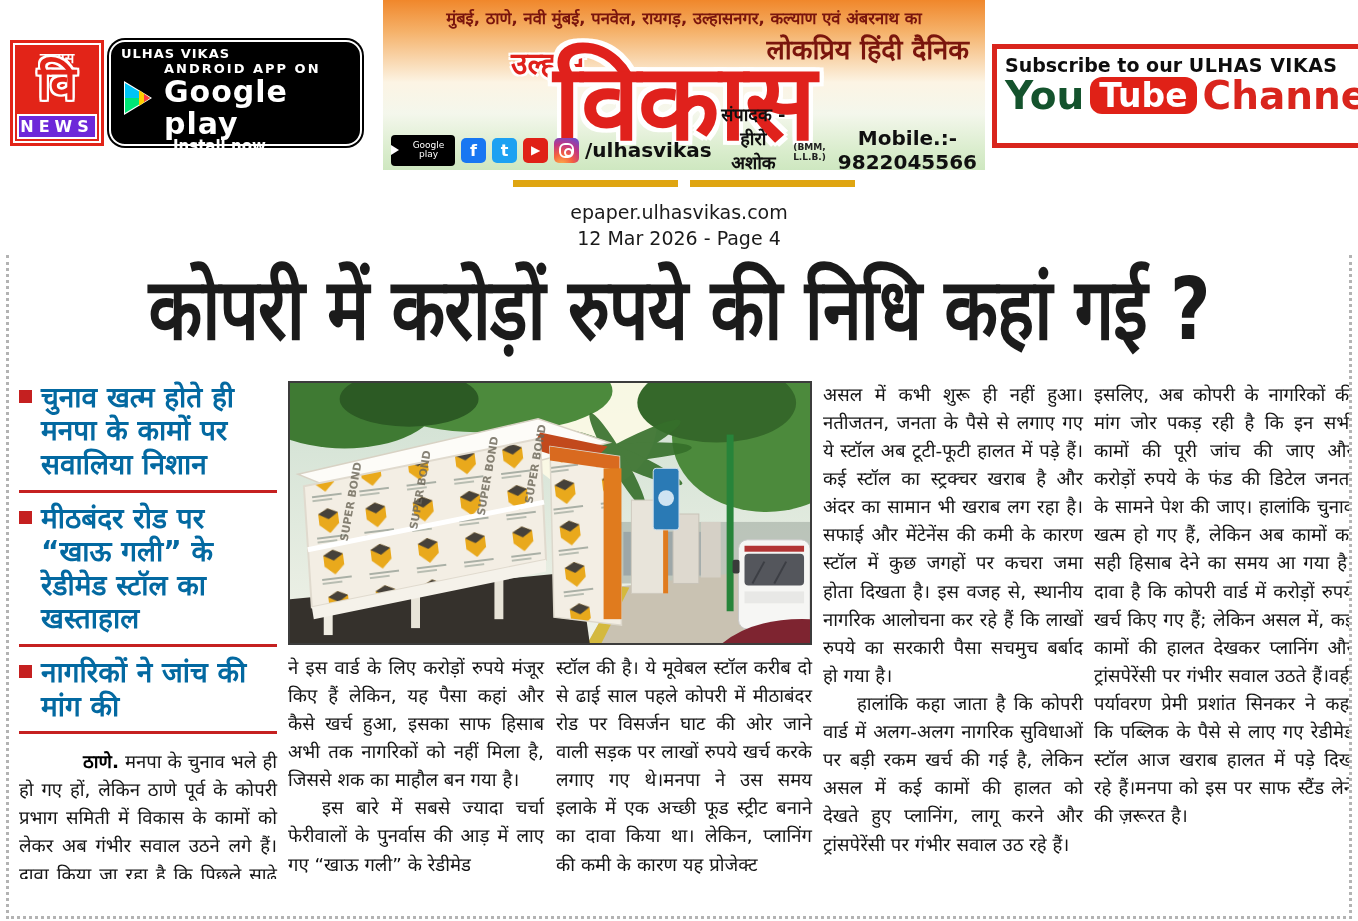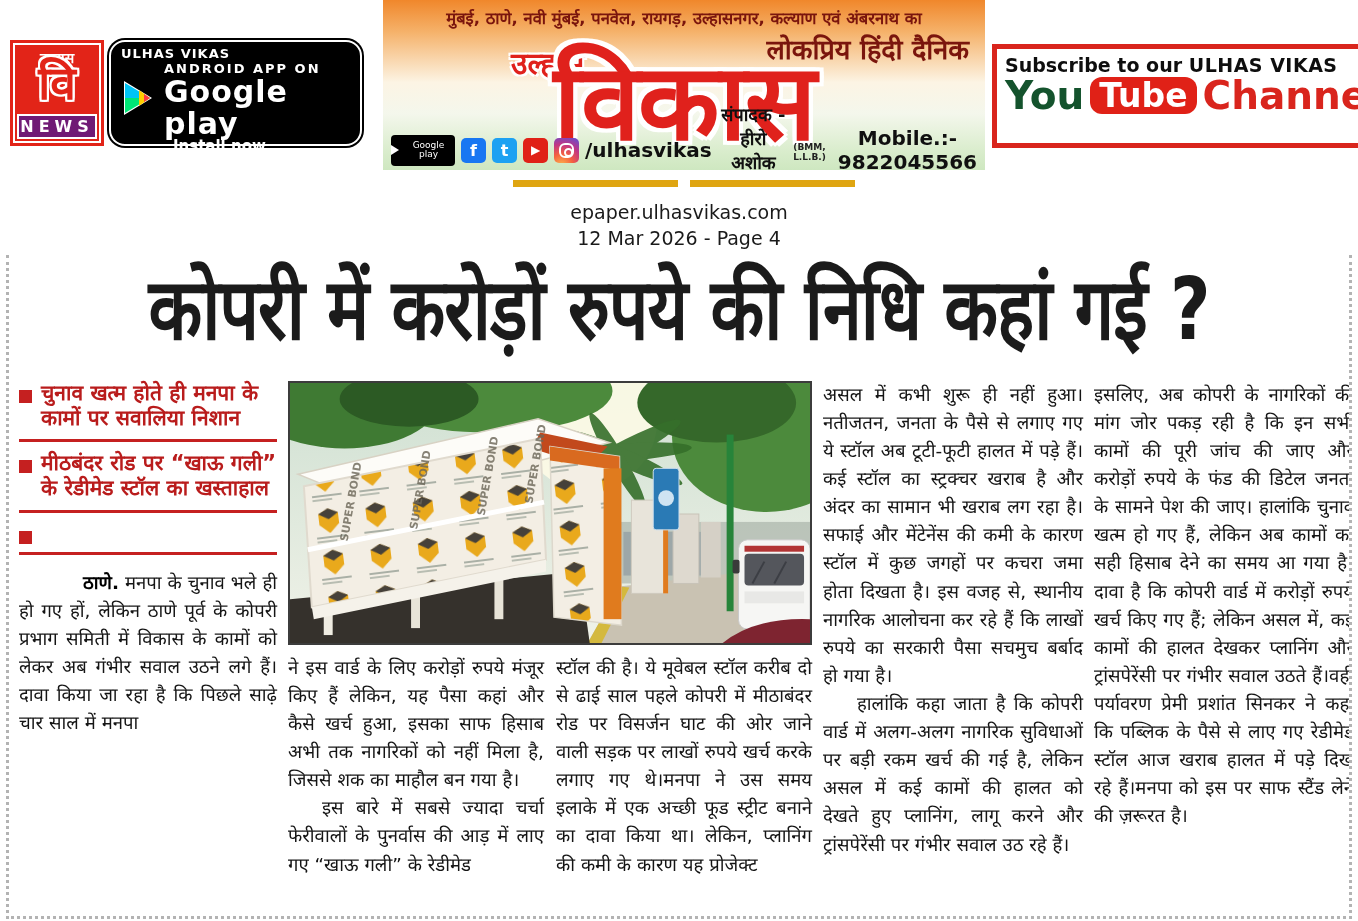--- a/index.html
+++ b/index.html
@@ -9,21 +9,21 @@
   
   .topbar{position:relative;height:198px;background:#fff;}
 
   
   .left-badge{position:absolute;left:10px;top:40px;width:352px;height:106px;display:flex;}
   .nv-logo{width:94px;height:106px;background:#E22418;border:3px solid #E22418;box-shadow:inset 0 0 0 2px #fff;
            position:relative;box-sizing:border-box;text-align:center;}
   .nv-top{color:#fff;font-weight:800;font-size:14px;padding-top:5px;}
   .nv-letter{font-size:46px;font-weight:900;color:#E22418;line-height:0.9;margin-top:-4px;
      text-shadow:-2px -2px 0 #fff,2px -2px 0 #fff,-2px 2px 0 #fff,2px 2px 0 #fff,-2px 0 0 #fff,2px 0 0 #fff,0 -2px 0 #fff,0 2px 0 #fff;}
-  .nv-news{position:absolute;left:4px;right:4px;bottom:4px;background:#701a75;border:2px solid #fff;color:#fff;
+  .nv-news{position:absolute;left:4px;right:4px;bottom:4px;background:#6d28d9;border:2px solid #fff;color:#fff;
            font-weight:800;font-size:16px;letter-spacing:5px;text-align:center;padding:1px 0;}
   .app-badge{flex:1;margin-left:5px;background:#000;border-radius:16px;box-shadow:inset 0 0 0 2px #fff, 0 0 0 2px #000;
              color:#fff;padding:6px 12px 4px;box-sizing:border-box;position:relative;}
   .ab-brand{font-size:13px;font-weight:800;letter-spacing:1px;}
   .ab-row{display:flex;align-items:center;gap:9px;margin-top:0px;}
   .ab-col .ab-line{font-size:13px;font-weight:700;letter-spacing:2px;}
   .ab-col .ab-store{font-size:30px;font-weight:600;letter-spacing:1px;line-height:1.05;}
   .ab-install{font-size:15px;font-weight:800;margin-left:52px;margin-top:-2px;}
 
   
@@ -77,21 +77,21 @@
          border-bottom:3px dotted #b3b3b3;box-sizing:border-box;overflow:hidden;}
   .headline{margin:16px 0 30px;text-align:center;font-size:70px;font-weight:900;color:#1b1b1b;letter-spacing:-1px;
             line-height:1.05;white-space:nowrap;transform:scaleY(1.22);transform-origin:50% 30%;}
   .content{display:flex;gap:11px;padding:6px 10px 0;height:498px;overflow:hidden;}
   .col1{width:258px;flex:none;}
   .mid{width:524px;flex:none;}
   .col4{width:260px;flex:none;}
   .col5{width:260px;flex:none;}
 
   .hl-item{display:flex;gap:9px;border-bottom:3.5px solid #C52020;padding-bottom:8px;margin-bottom:9px;}
-  .hl-text{font-size:21px;font-weight:800;line-height:1.2;color:#b91c1c;}
+  .hl-text{font-size:28px;font-weight:800;line-height:1.2;color:#0369a1;}
   .bullet{width:13px;height:13px;background:#C52020;margin-top:9px;flex:none;}
 
   p.body{font-size:18.5px;line-height:1.52;text-align:justify;margin:0;color:#141414;}
   p.body + p.body{margin-top:0;}
   p.indent{text-indent:34px;}
   .dateline{font-weight:900;color:#000;margin-left:30px;}
   .col1 p.body{margin-top:14px;text-indent:34px;}
 
   .photo{width:100%;height:264px;border:2px solid #3c3c3c;box-sizing:border-box;margin:0 0 9px;background:#dfe7dc;}
   .photo svg{display:block;width:100%;height:100%;}
@@ -199,20 +199,21 @@
         <div class="hl-item">
           <span class="bullet"></span>
           <span class="hl-text">चुनाव खत्म होते ही मनपा के कामों पर सवालिया निशान</span>
         </div>
         <div class="hl-item">
           <span class="bullet"></span>
           <span class="hl-text">मीठबंदर रोड पर “खाऊ गली” के रेडीमेड स्टॉल का खस्ताहाल</span>
         </div>
         <div class="hl-item">
           <span class="bullet"></span>
+          <span class="hl-text">नागरिकों ने जांच की मांग की</span>
         </div>
         <p class="body">
           <span class="dateline">ठाणे.</span>
           <span>मनपा के चुनाव भले ही हो गए हों, लेकिन ठाणे पूर्व के कोपरी प्रभाग समिती में विकास के कामों को लेकर अब गंभीर सवाल उठने लगे हैं।दावा किया जा रहा है कि पिछले साढ़े चार साल में मनपा</span>
         </p>
       </div>
 
       <div class="mid">
         <figure class="photo" style="margin:0 0 9px">
           <svg viewBox="0 0 524 262" preserveAspectRatio="none">

